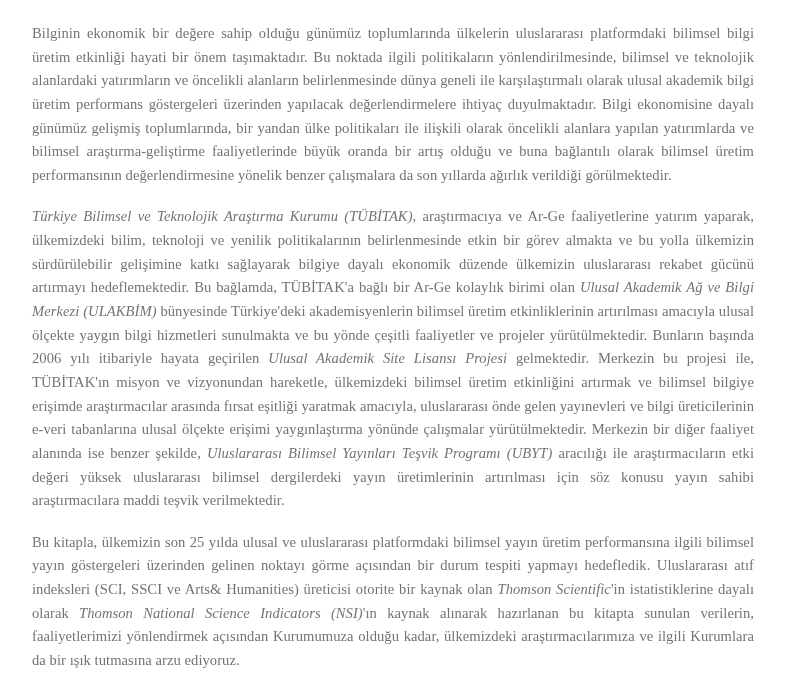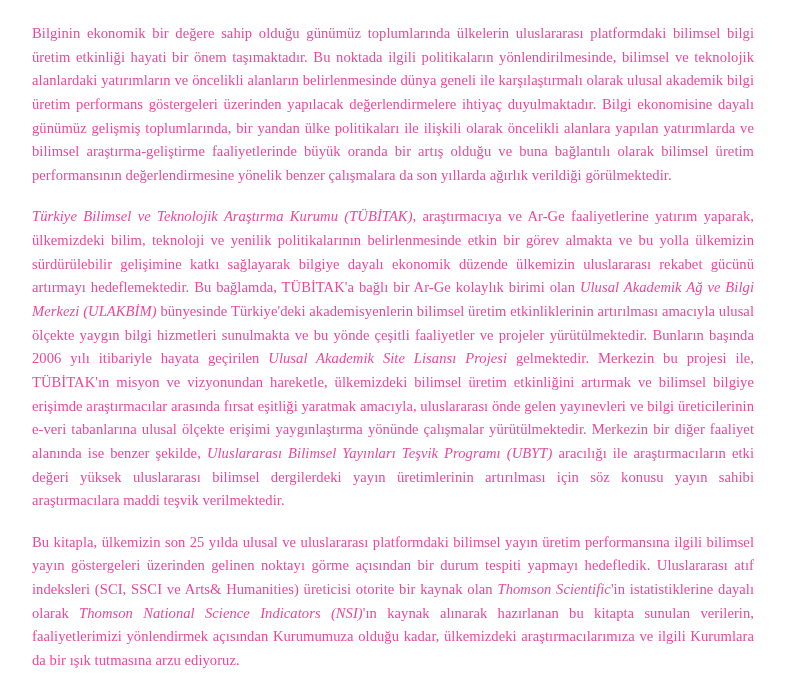--- a/index.html
+++ b/index.html
@@ -19,21 +19,21 @@
     height: 691px;
     padding: 22px 30px 10px 32px;
     background: #ffffff;
   }
   p {
     margin: 0 14px 18px 0;
     font-size: 14.6px;
     line-height: 1.62;
     text-align: justify;
     text-justify: inter-word;
-    color: #ec4899;
+    color: #737373;
     letter-spacing: 0.05px;
   }
   p:last-child {
     margin-bottom: 0;
   }
   .para-3 {
     margin-bottom: 19px;
   }
   em {
   }

